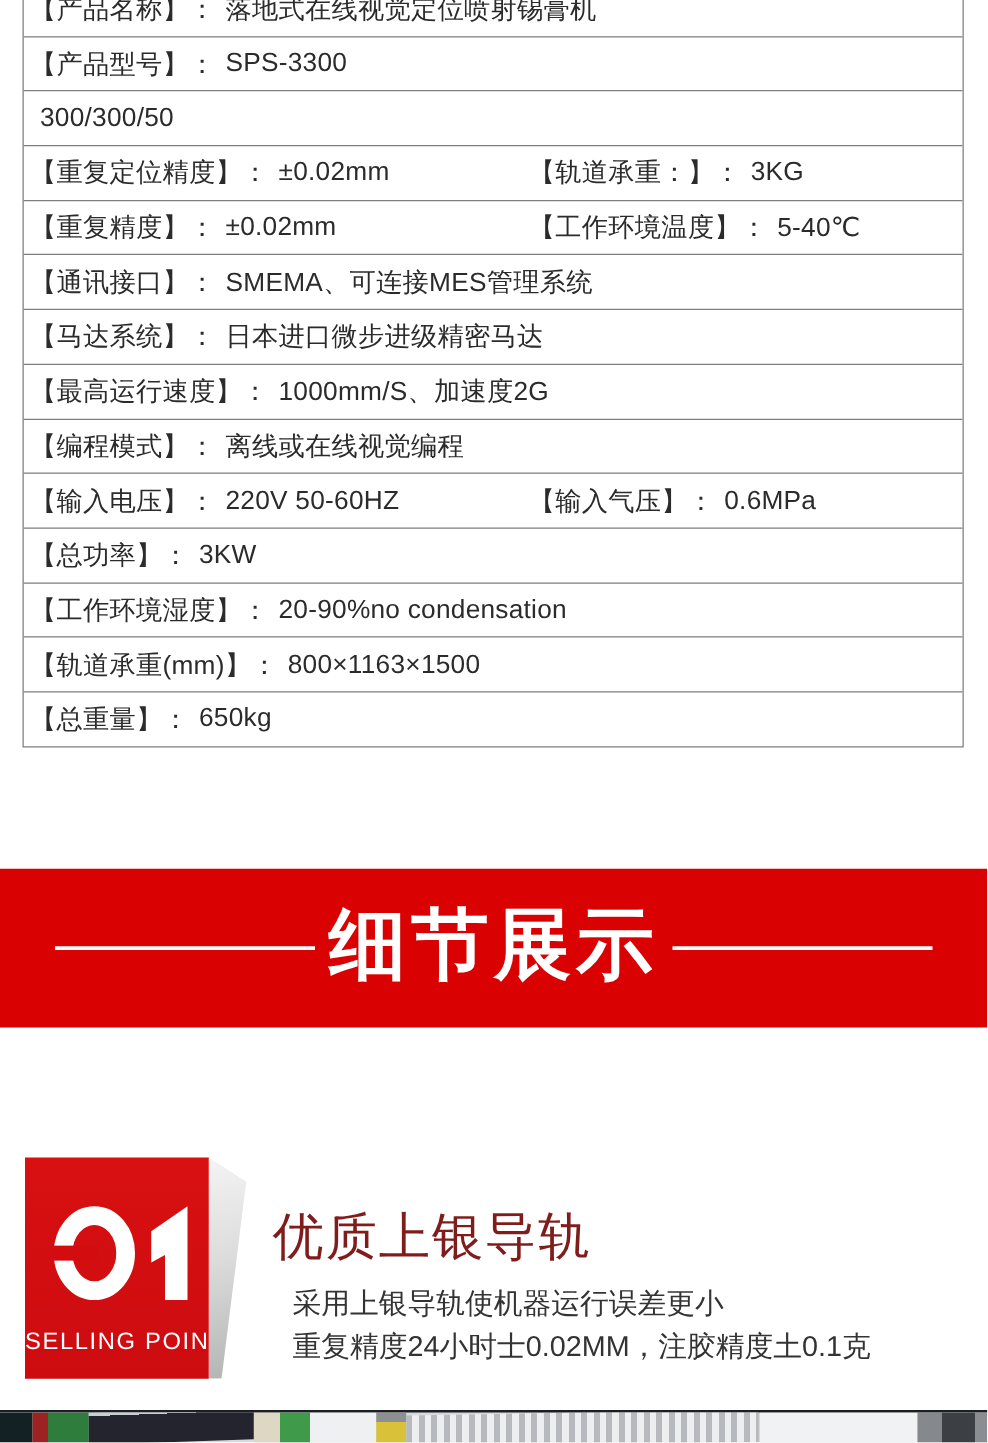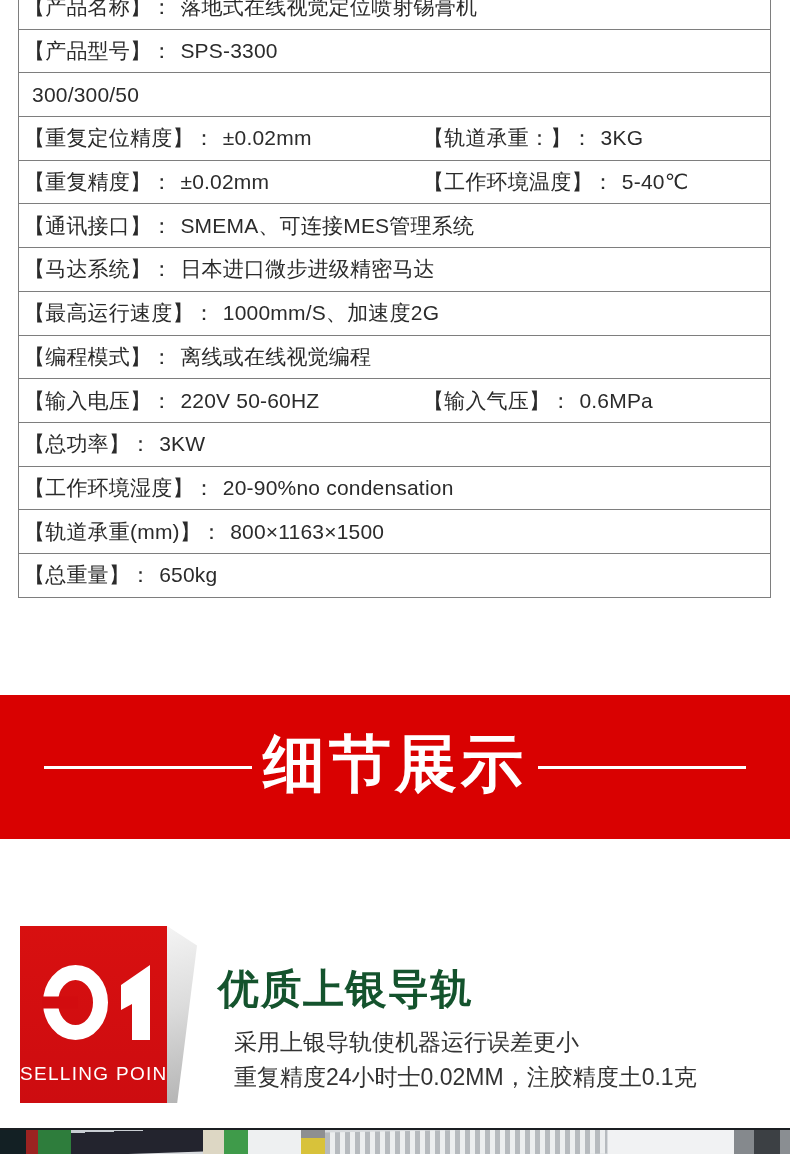--- a/index.html
+++ b/index.html
@@ -18,21 +18,21 @@
   .spec-row { position:relative; height:42.7px; border-bottom:1px solid #7e7e7e; }
   .spec-row:last-child { border-bottom:none; }
   .cell { position:absolute; top:0; height:100%; display:flex; align-items:center; white-space:nowrap; }
   .cell.c1 { left:5px; }
   .cell.c2 { left:404px; }
   .spec-lbl, .spec-val { font-size:21px; color:#2b2b2b; letter-spacing:0.2px; }
   .spec-val { margin-left:8px; }
 
   
   .banner {
-    position:absolute; left:0; top:695px; width:790px; height:144px;
+    position:absolute; left:0; top:695px; width:790px; height:127px;
     display:flex; align-items:center; justify-content:center; gap:11px;
   }
   .banner .rule { width:208px; height:3px; background:#ffffff; }
   .banner-title {
     font-family:"DejaVu Serif","Liberation Serif",serif;
     font-weight:bold; font-size:62px; line-height:1; color:#ffffff;
     letter-spacing:4px; padding-bottom:6px; white-space:nowrap;
   }
 
   
@@ -47,21 +47,21 @@
   }
   .curl {
     position:absolute; left:167px; top:926px; width:30px; height:177px;
     background:linear-gradient(165deg,#f4f4f4 0%,#dcdcdc 45%,#b3b3b3 100%);
     clip-path:polygon(0 0, 100% 11%, 34% 100%, 0 100%);
   }
 
   
   .sp-heading {
     position:absolute; left:218px; top:962px; margin:0;
-    font-size:41px; font-weight:bold; color:#14532d; letter-spacing:1.5px;
+    font-size:41px; font-weight:normal; color:#7f1d1d; letter-spacing:1.5px;
     white-space:nowrap;
   }
   .sp-body {
     position:absolute; left:234px; top:1025px;
     font-size:23px; color:#333333; line-height:35px; white-space:nowrap;
   }
 
   
   .photo-strip {
     position:absolute; left:0; top:1128px; width:790px; height:26px;

